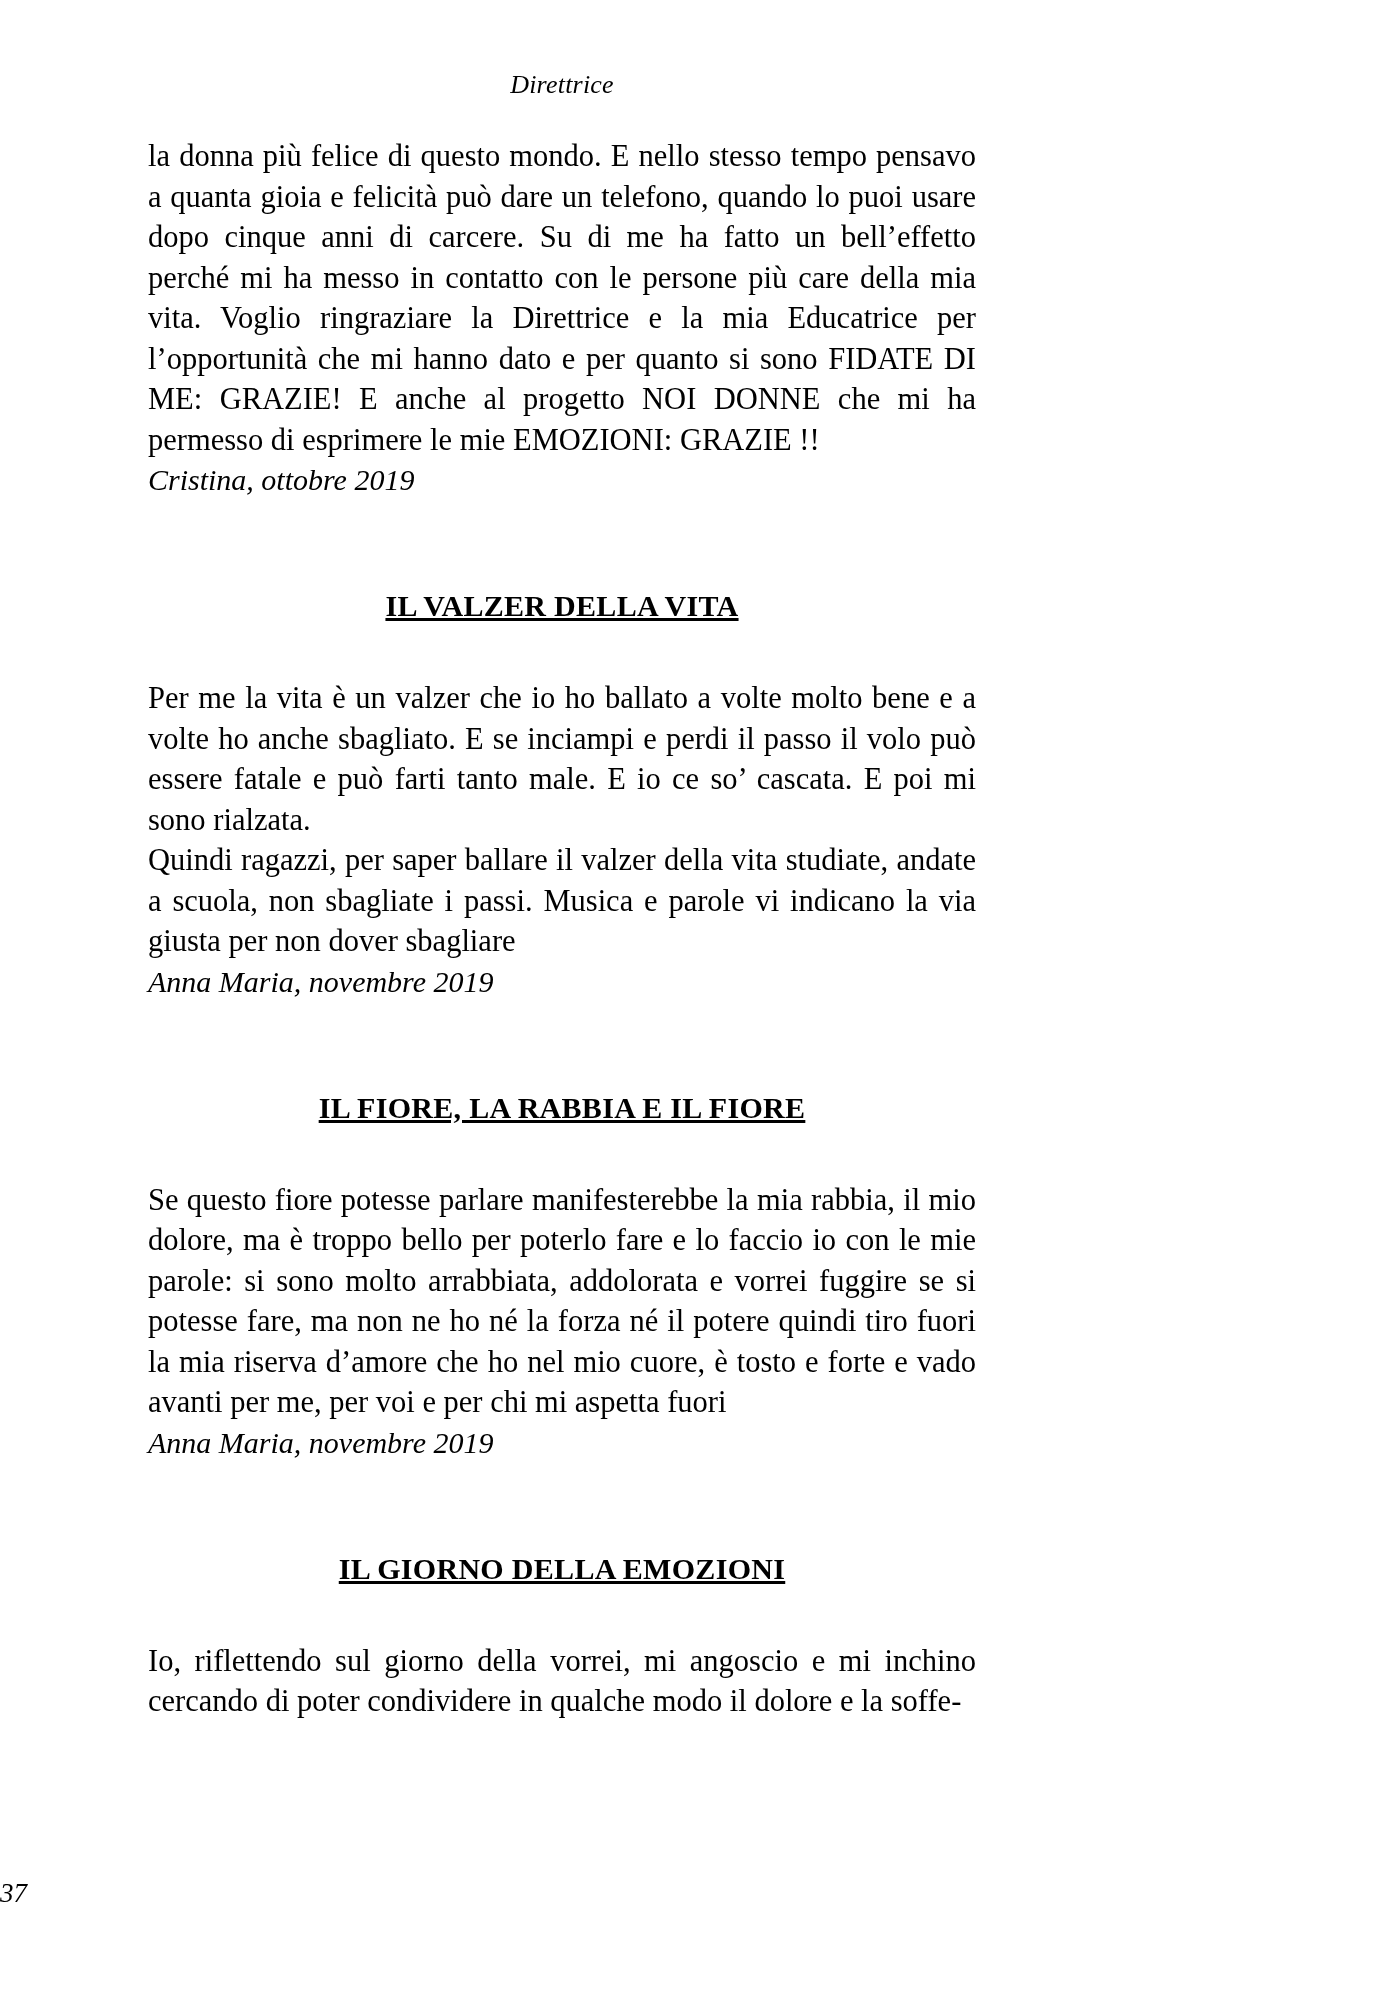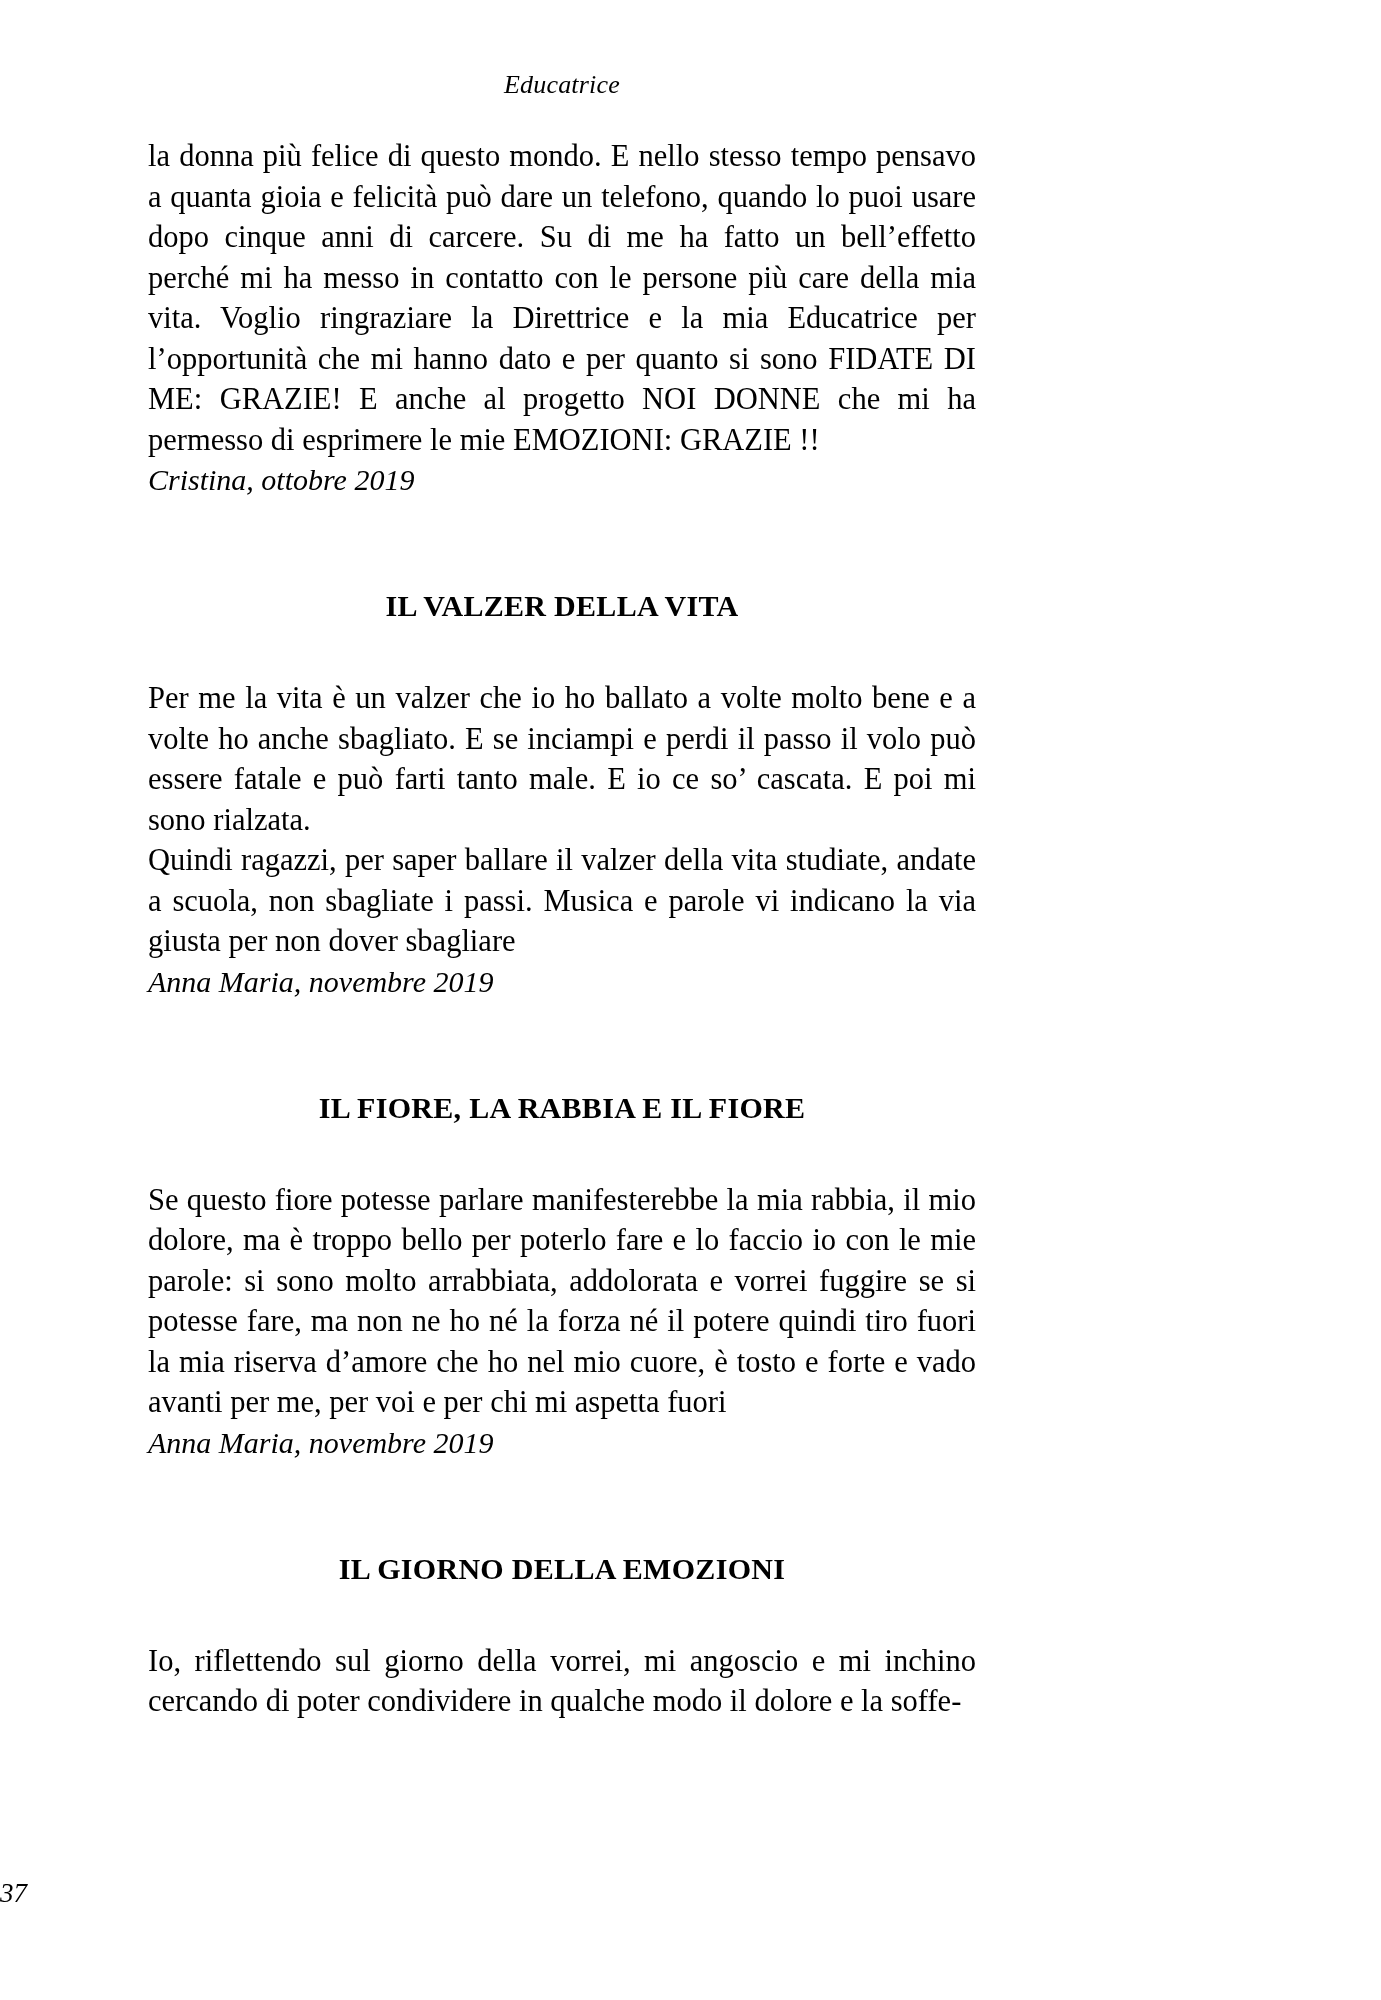--- a/index.html
+++ b/index.html
@@ -55,20 +55,21 @@
   }
 
   
   .heading {
     text-align: center;
     font-weight: bold;
     font-size: 30px;
     line-height: 1.2;
     letter-spacing: 0.3px;
     margin: 0;
+    text-decoration: underline;
   }
 
   
   .attrib {
     font-style: italic;
     font-size: 30px;
     line-height: 40px;
     margin: 0;
   }
 
@@ -88,21 +89,21 @@
     line-height: 1;
   }
 </style>
 </head>
 <body>
 
 <div class="page">
 
   <div class="content">
 
-    <div class="running-header">Educatrice</div>
+    <div class="running-header">Direttrice</div>
 
     <p class="para first">la donna più felice di questo mondo. E nello stesso tempo pensavo a quanta gioia e felicità può dare un telefono, quando lo puoi usare dopo cinque anni di carcere. Su di me ha fatto un bell’effetto perché mi ha messo in contatto con le persone più care della mia vita. Voglio ringraziare la Direttrice e la mia Educatrice per l’opportunità che mi hanno dato e per quanto si sono FIDATE DI ME: GRAZIE! E anche al progetto NOI DONNE che mi ha permesso di esprimere le mie EMOZIONI: GRAZIE !!</p>
 
     <p class="attrib">Cristina, ottobre 2019</p>
 
     <div class="gap-attrib-to-heading"></div>
 
     <h2 class="heading">IL VALZER DELLA VITA</h2>
 
     <div class="gap-heading-to-para"></div>

